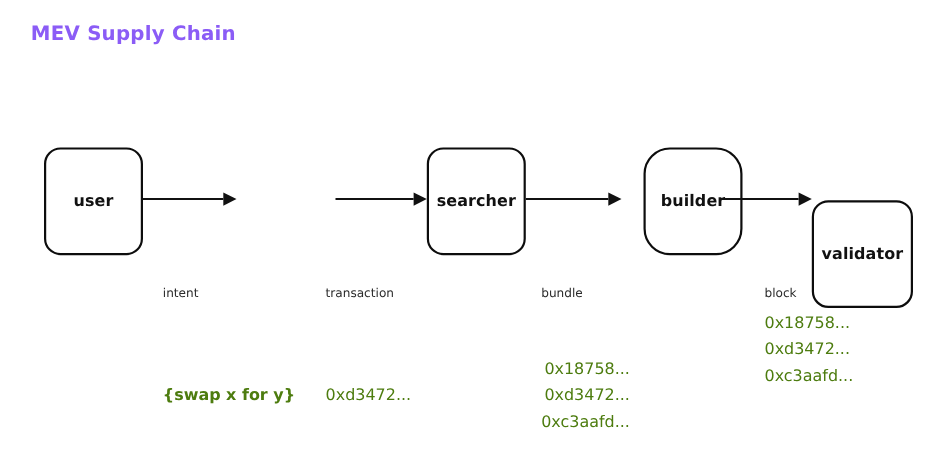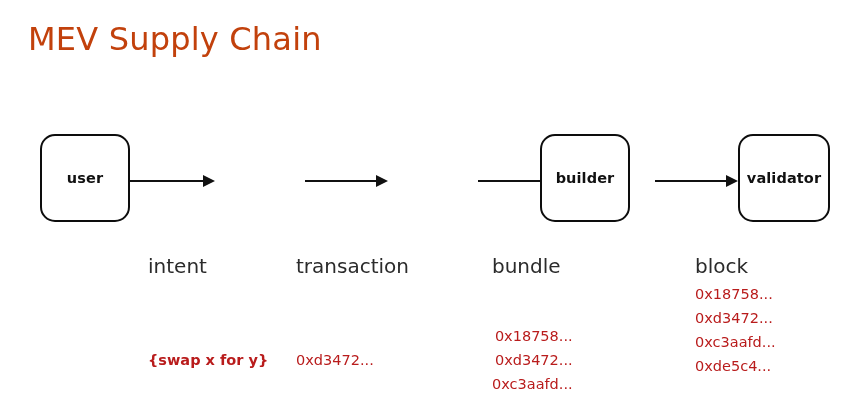--- a/index.html
+++ b/index.html
@@ -14,61 +14,61 @@
     overflow: hidden;
     font-family: "DejaVu Sans", "Liberation Sans", sans-serif;
     color: #1a1a1a;
     -webkit-font-smoothing: antialiased;
   }
 
   #diagram-title {
     position: absolute;
     left: 28px;
     top: 20px;
-    font-size: 32px;
-    font-weight: 400;
+    font-size: 18px;
+    font-weight: 700;
     letter-spacing: 0.2px;
-    color: #c2410c;
+    color: #8b5cf6;
     white-space: nowrap;
   }
 
   
   #flow-chain {
     position: absolute;
     left: 0;
     top: 134px;
     width: 848px;
     height: 88px;
   }
   .node-box {
     position: absolute;
     top: 0;
-    height: 88px;
+    height: 98px;
     box-sizing: border-box;
     border: 2.6px solid #0d0d0d;
     border-radius: 15px;
     background: #ffffff;
     display: flex;
     align-items: center;
     justify-content: center;
   }
   .node-label {
     font-size: 14.5px;
     font-weight: 700;
     color: #111111;
     letter-spacing: 0.1px;
     white-space: nowrap;
   }
 
   
   .node-box[data-name="node-user"]      { left: 40px;  width: 90px; }
   .node-box[data-name="node-wallet"]    { left: 215px; width: 90px; }
   .node-box[data-name="node-searcher"]  { left: 388px; width: 90px; }
-  .node-box[data-name="node-builder"]   { left: 540px; width: 90px; }
-  .node-box[data-name="node-validator"] { left: 738px; width: 92px; }
+  .node-box[data-name="node-builder"]   { left: 585px; width: 90px; border-radius: 24px; }
+  .node-box[data-name="node-validator"] { left: 738px; width: 92px; margin-top: 48px; }
 
   .arrow-svg {
     position: absolute;
     top: 0;
     height: 86px;
     overflow: visible;
   }
   .arrow-svg[data-name="arrow-user-to-wallet"]        { left: 130px; width: 85px; }
   .arrow-svg[data-name="arrow-wallet-to-searcher"]    { left: 305px; width: 83px; }
   .arrow-svg[data-name="arrow-searcher-to-builder"]   { left: 478px; width: 87px; }
@@ -78,37 +78,37 @@
   .edge-col {
     position: absolute;
     top: 258px;
   }
   .edge-col[data-name="edge-column-intent"]      { left: 148px; }
   .edge-col[data-name="edge-column-transaction"] { left: 296px; }
   .edge-col[data-name="edge-column-bundle"]      { left: 492px; text-align: right; }
   .edge-col[data-name="edge-column-block"]       { left: 695px; }
 
   .edge-label {
-    font-size: 20px;
+    font-size: 11px;
     font-weight: 400;
     color: #2b2b2b;
     white-space: nowrap;
     line-height: 17px;
   }
 
   .payload-list {
     margin: 0;
     padding: 0;
     list-style: none;
     position: absolute;
     left: 0;
   }
   .payload-item {
     font-size: 14.5px;
-    color: #b91c1c;
+    color: #4d7c0f;
     white-space: nowrap;
     line-height: 24px;
     height: 24px;
   }
 
   
   .edge-col[data-name="edge-column-intent"]      .payload-list { top: 90px; font-weight: bold; }
   .edge-col[data-name="edge-column-transaction"] .payload-list { top: 90px; }
   .edge-col[data-name="edge-column-bundle"]      .payload-list { top: 66px; }
   .edge-col[data-name="edge-column-block"]       .payload-list { top: 24px; }
@@ -128,20 +128,23 @@
     <line x1="0" y1="47" x2="73" y2="47" stroke="#111111" stroke-width="1.8"></line>
     <polygon points="73,41 85,47 73,53" fill="#111111"></polygon>
   </svg>
 
 
   <svg class="arrow-svg" data-name="arrow-wallet-to-searcher" viewBox="0 0 83 86" preserveAspectRatio="none">
     <line x1="0" y1="47" x2="71" y2="47" stroke="#111111" stroke-width="1.8"></line>
     <polygon points="71,41 83,47 71,53" fill="#111111"></polygon>
   </svg>
 
+  <div class="node-box" data-name="node-searcher">
+    <span class="node-label" data-name="node-label-searcher">searcher</span>
+  </div>
 
   <svg class="arrow-svg" data-name="arrow-searcher-to-builder" viewBox="0 0 87 86" preserveAspectRatio="none">
     <line x1="0" y1="47" x2="75" y2="47" stroke="#111111" stroke-width="1.8"></line>
     <polygon points="75,41 87,47 75,53" fill="#111111"></polygon>
   </svg>
 
   <div class="node-box" data-name="node-builder">
     <span class="node-label" data-name="node-label-builder">builder</span>
   </div>
 
@@ -178,15 +181,14 @@
     <li class="payload-item" data-name="payload-item">0xc3aafd...</li>
   </ul>
 </div>
 
 <div class="edge-col" data-name="edge-column-block">
   <div class="edge-label" data-name="edge-label-block">block</div>
   <ul class="payload-list" data-name="payload-list-block">
     <li class="payload-item" data-name="payload-item">0x18758...</li>
     <li class="payload-item" data-name="payload-item">0xd3472...</li>
     <li class="payload-item" data-name="payload-item">0xc3aafd...</li>
-    <li class="payload-item" data-name="payload-item">0xde5c4...</li>
   </ul>
 </div>
 
 </body></html>

